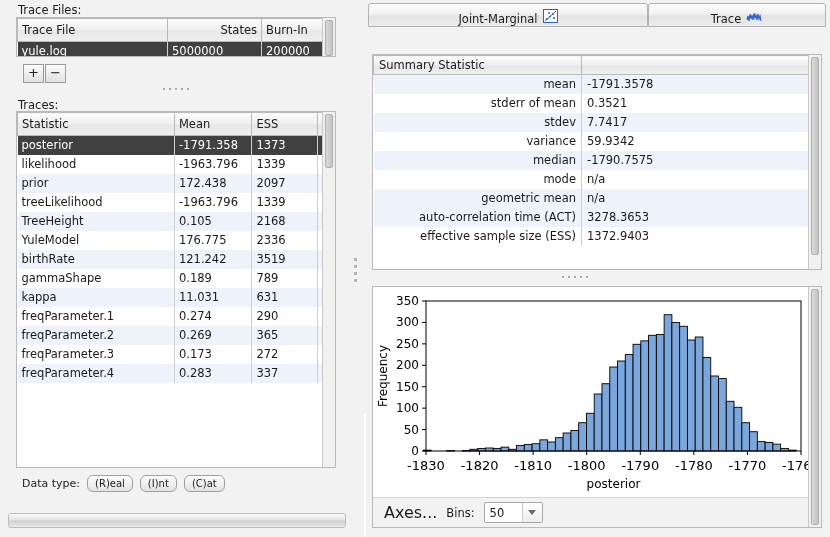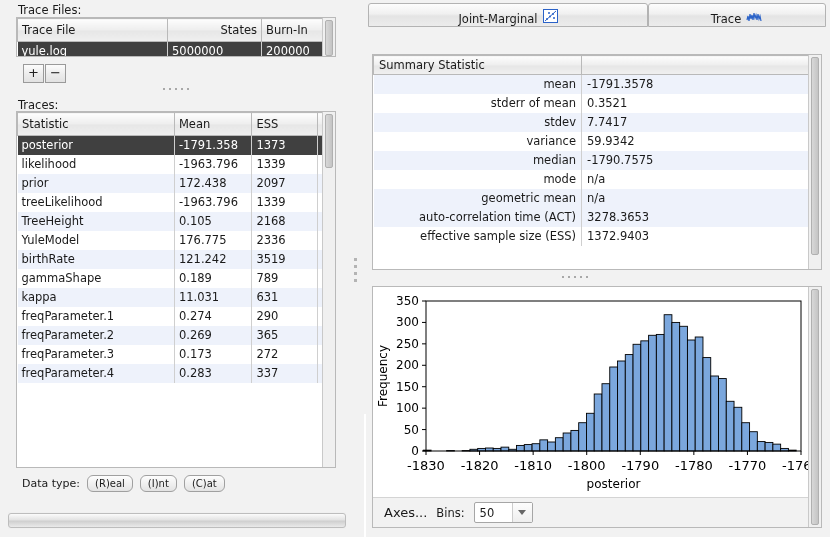--- a/index.html
+++ b/index.html
@@ -183,21 +183,21 @@
   #chart-panel {
     position: absolute; left: 6px; top: 286px; width: 450px; height: 242px;
     background: #ffffff; border: 1px solid #b9b9b9;
   }
   #chart-area { position: absolute; left: 0; top: 0; width: 436px; height: 212px; }
   #chart-bottom {
     position: absolute; left: 0; bottom: 0; width: 436px; height: 30px;
     background: #f2f2f2; border-top: 1px solid #d4d4d4;
     display: flex; align-items: center; gap: 9px; padding-left: 11px;
   }
-  .axes-link { font-size: 13px; color:#1a1a1a; }
+  .axes-link { font-size: 16px; color:#1a1a1a; }
   .bins-label { font-size: 11.5px; color:#1a1a1a; }
   .bins-select {
     width: 59px; height: 21px;
     background: #ffffff; border: 1px solid #a6a6a6; border-radius: 2px;
     display: flex; align-items: center; position: relative;
     font-size: 11.5px; padding-left: 5px;
   }
   .bins-select .arrow-box {
     position: absolute; right: 0; top: 0; width: 20px; height: 19px;
     background: linear-gradient(to bottom,#fdfdfd,#eeeeee);

